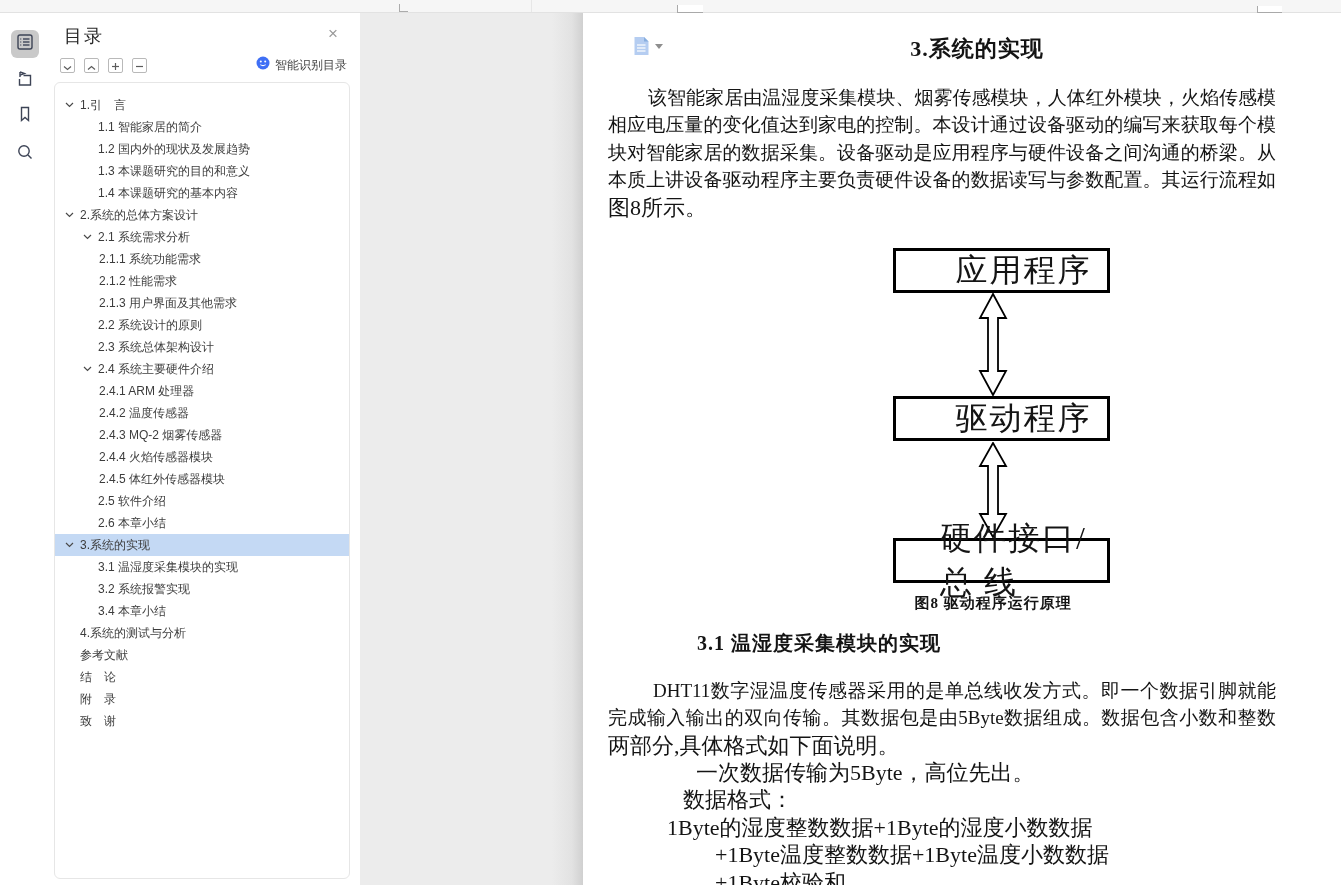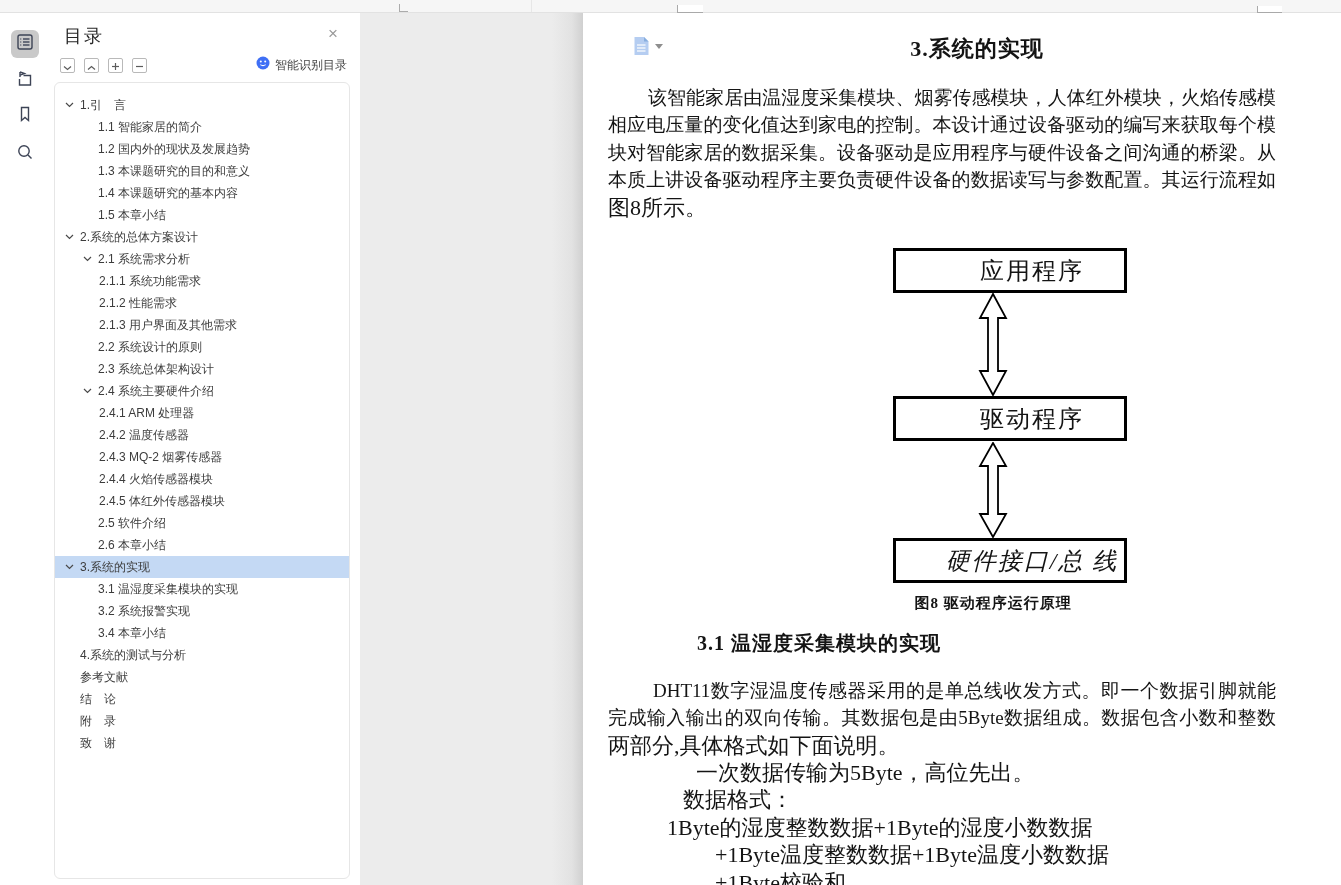--- a/index.html
+++ b/index.html
@@ -58,23 +58,23 @@
   #para1 { position:absolute; left:25px; top:71px; width:668px; }
   #para1 .l0 { text-indent:40px; }
   #para2 { position:absolute; left:25px; top:664px; width:668px; }
   #para2 .l0 { text-indent:45px; }
   #details { position:absolute; left:25px; top:746px; width:700px; }
   #details .l0 { margin-left:88px; }
   #details .l1 { margin-left:75px; }
   #details .l2 { margin-left:59px; }
   #details .l3 { margin-left:107px; }
   #details .l4 { margin-left:107px; }
-  .fbox { position:absolute; left:310px; width:234px; height:45px; border:3px solid #000;
-          display:flex; align-items:center; justify-content:center; font-size:24px; letter-spacing:2px; background:#fff;padding-left:44px; }
-  #fbox1 { top:235px; } #fbox2 { top:383px; } #fbox3 { top:525px;font-style:italic; }
+  .fbox { position:absolute; left:310px; width:217px; height:45px; border:3px solid #000;
+          display:flex; align-items:center; justify-content:center; font-size:32px; letter-spacing:2px; background:#fff;padding-left:44px; }
+  #fbox1 { top:235px; } #fbox2 { top:383px; } #fbox3 { top:525px; }
   .farrow { position:absolute; left:395px; }
   .fig-caption { position:absolute; left:0; top:581px; width:820px; text-align:center;
                  font-size:15px; font-weight:bold; letter-spacing:1px; }
   .sec-heading { position:absolute; left:114px; top:617px; font-size:20px; font-weight:bold; letter-spacing:1px; }
 </style>
 </head>
 <body>
 
 <div id="top-strip" class="abs">
   <div class="strip-div"></div>
@@ -178,24 +178,20 @@
         <span class="chev"></span>
         <span>1.2  国内外的现状及发展趋势</span>
       </div>
       <div class="toc-row lvl2">
         <span class="chev"></span>
         <span>1.3  本课题研究的目的和意义</span>
       </div>
       <div class="toc-row lvl2">
         <span class="chev"></span>
         <span>1.4  本课题研究的基本内容</span>
-      </div>
-      <div class="toc-row lvl2">
-        <span class="chev"></span>
-        <span>1.5  本章小结</span>
       </div>
       <div class="toc-row lvl1">
         <span class="chev">
           <svg width="9" height="6" viewBox="0 0 9 6">
             <polyline points="1,1 4.5,4.5 8,1" fill="none" stroke="#4a4a4a" stroke-width="1.2"></polyline>
           </svg>
         </span>
         <span>2.系统的总体方案设计</span>
       </div>
       <div class="toc-row lvl2">

